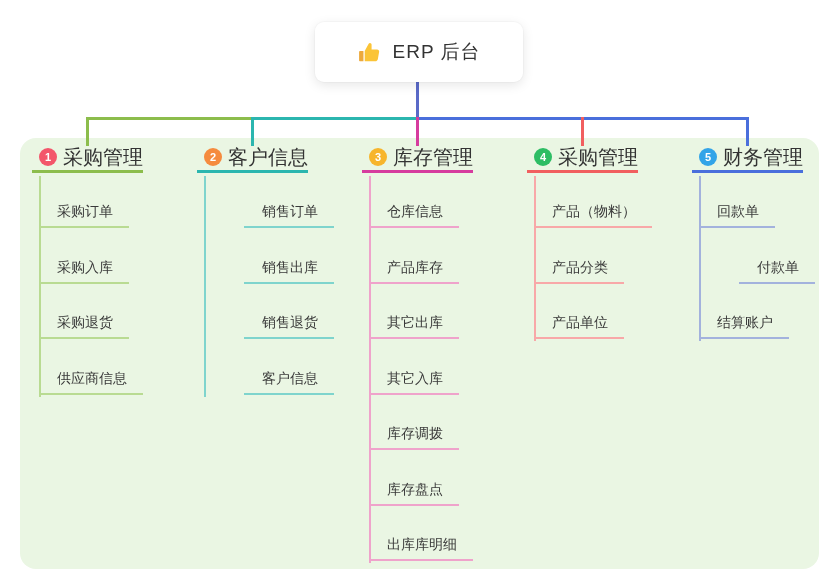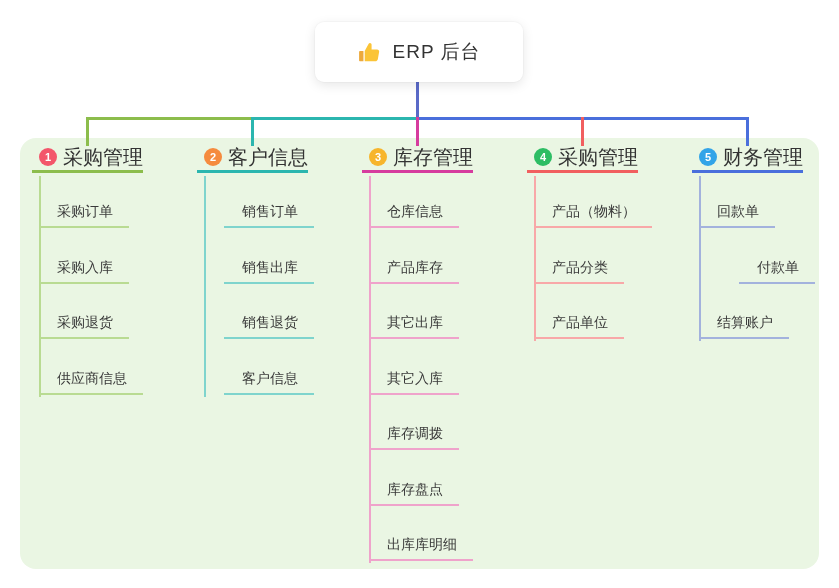--- a/index.html
+++ b/index.html
@@ -95,21 +95,21 @@
           <span class="sub-label" style="border-bottom-color: rgb(185, 219, 146);">采购退货</span>
         </div>
         <div class="sub-item">
           <span class="sub-label" style="border-bottom-color: rgb(185, 219, 146);">供应商信息</span>
         </div>
       </div>
       <div class="branch-title" style="left: 197px; border-bottom-color: rgb(43, 182, 175);">
         <div class="badge" style="background: rgb(245, 139, 62);">2</div>
         <span class="branch-label">客户信息</span>
       </div>
-      <div class="sub-col" style="left: 196px; top: 172.5px; padding-left: 28px;">
+      <div class="sub-col" style="left: 216px; top: 172.5px; padding-left: 28px;">
         <div class="sub-item">
           <span class="sub-label" style="border-bottom-color: rgb(127, 212, 205);">销售订单</span>
         </div>
         <div class="sub-item">
           <span class="sub-label" style="border-bottom-color: rgb(127, 212, 205);">销售出库</span>
         </div>
         <div class="sub-item">
           <span class="sub-label" style="border-bottom-color: rgb(127, 212, 205);">销售退货</span>
         </div>
         <div class="sub-item">

